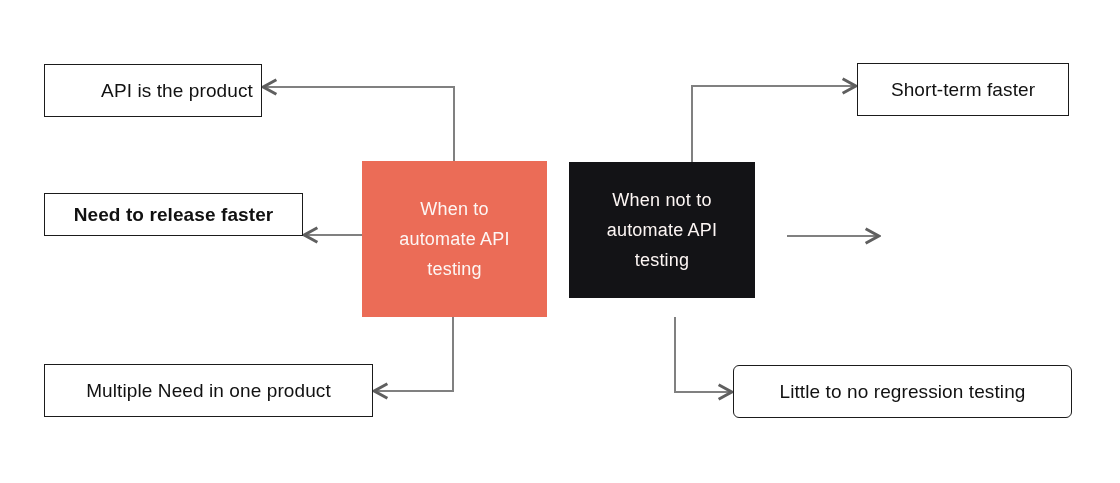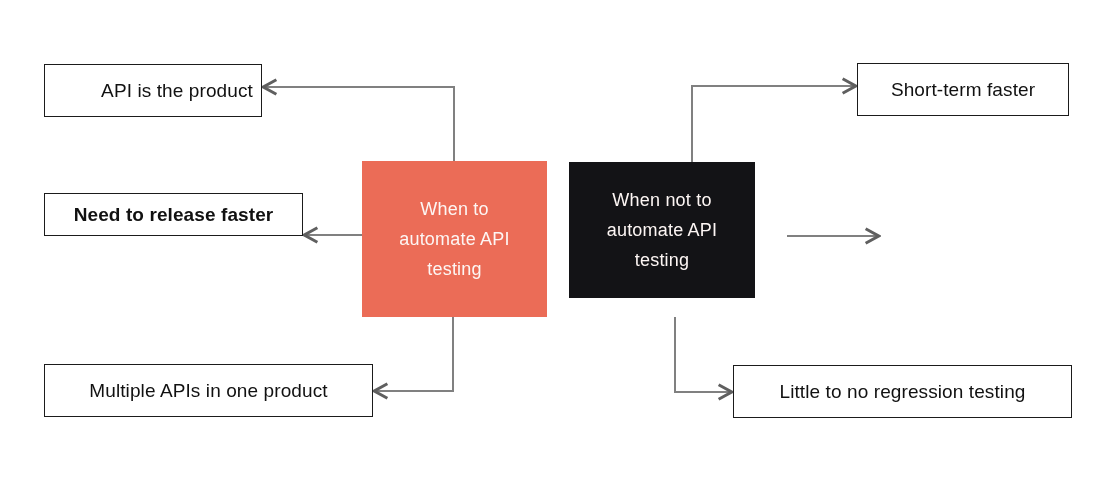--- a/index.html
+++ b/index.html
@@ -49,21 +49,21 @@
     letter-spacing: 0.2px;
   }
   .center-node span { display: block; }
   #node-when-to       { left: 362px; top: 161px; width: 185px; height: 156px; background: #eb6c57; }
   #node-when-not-to   { left: 569px; top: 162px; width: 186px; height: 136px; background: #131316; }
   #node-api-product        { left: 44px;  top: 64px;  width: 218px; height: 53px; padding-left: 48px; }
   #node-release-faster     { left: 44px;  top: 193px; width: 259px; height: 43px; font-weight: bold; }
   #node-multiple-apis      { left: 44px;  top: 364px; width: 329px; height: 53px; }
   #node-short-term         { left: 857px; top: 63px;  width: 212px; height: 53px; }
   #node-small-suite        { left: 880px; top: 207px; width: 192px; height: 55px; }
-  #node-little-regression  { left: 733px; top: 365px; width: 339px; height: 53px; }
+  #node-little-regression  { left: 733px; top: 365px; width: 339px; height: 53px; border-radius: 6px; }
   .connector {
     fill: none;
     stroke: #808080;
     stroke-width: 2;
   }
 </style>
 </head>
 <body>
 
 <div class="stage">
@@ -91,20 +91,20 @@
   <div class="center-node" id="node-when-not-to">
     <span>When not to</span>
     <span>automate API</span>
     <span>testing</span>
   </div>
 
   <div class="node" id="node-api-product">API is the product</div>
 
   <div class="node" id="node-release-faster">Need to release faster</div>
 
-  <div class="node" id="node-multiple-apis">Multiple APIs in one product</div>
+  <div class="node" id="node-multiple-apis">Multiple Need in one product</div>
 
   <div class="node" id="node-short-term">Short-term faster</div>
 
 
   <div class="node" id="node-little-regression">Little to no regression testing</div>
 
 </div>
 
 </body></html>

